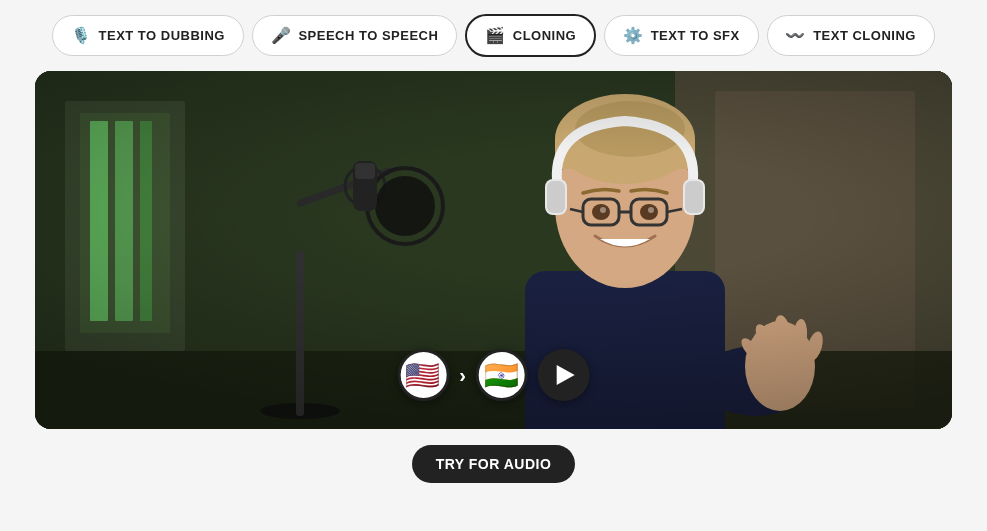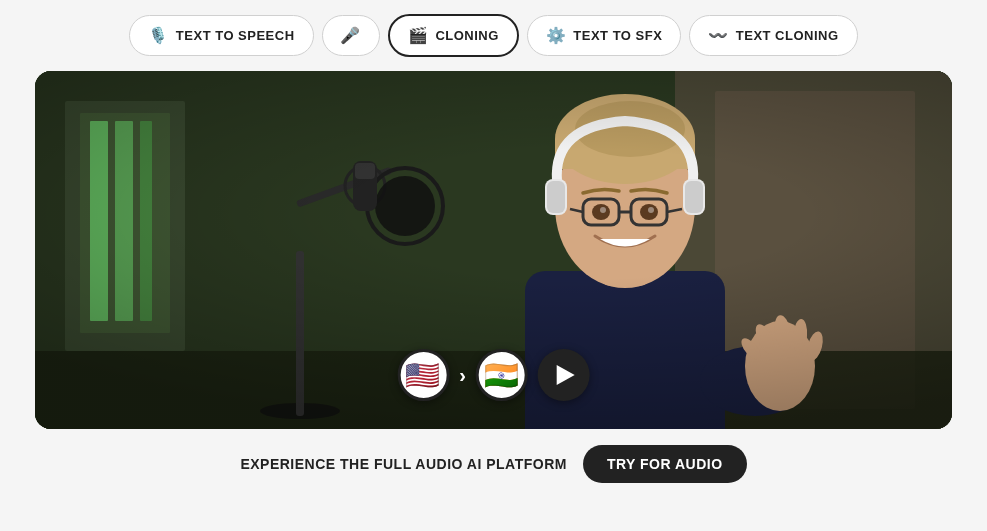--- a/index.html
+++ b/index.html
@@ -197,24 +197,25 @@
       pointer-events: none;
     }
   </style>
 </head>
 <body>
 
 <nav class="nav-bar">
 
 <button class="nav-tab">
       <span class="tab-icon">🎙️</span>
-      <span>TEXT TO SPEECH</span>
+      <span>TEXT TO DUBBING</span>
     </button>
     <button class="nav-tab">
       <span class="tab-icon">🎤</span>
+      <span>SPEECH TO SPEECH</span>
     </button>
     <button class="nav-tab active">
       <span class="tab-icon">🎬</span>
       <span>CLONING</span>
     </button>
     <button class="nav-tab">
       <span class="tab-icon">⚙️</span>
       <span>TEXT TO SFX</span>
     </button>
     <button class="nav-tab">
@@ -319,15 +320,14 @@
     <button class="flag-btn">
       <span>🇮🇳</span>
     </button>
     <button class="play-btn">
       <div class="play-triangle"></div>
     </button>
   </div>
 </div>
 
 <div class="bottom-bar">
-  <span class="bottom-text">EXPERIENCE THE FULL AUDIO AI PLATFORM</span>
   <button class="try-free-btn">TRY FOR AUDIO</button>
 </div>
 
 </body></html>

